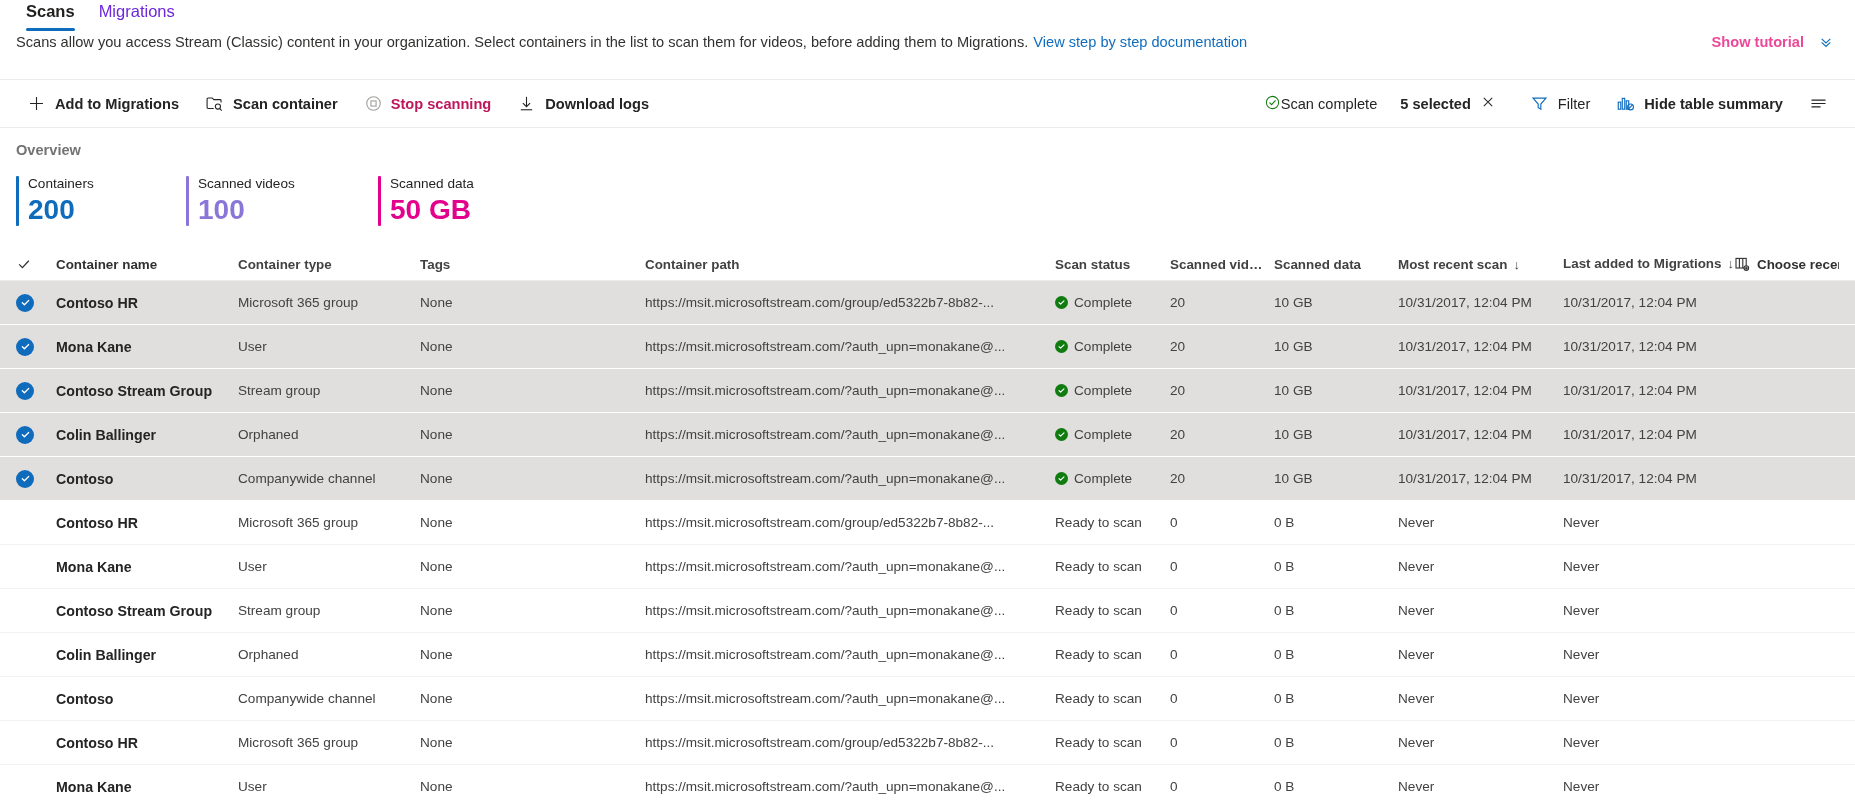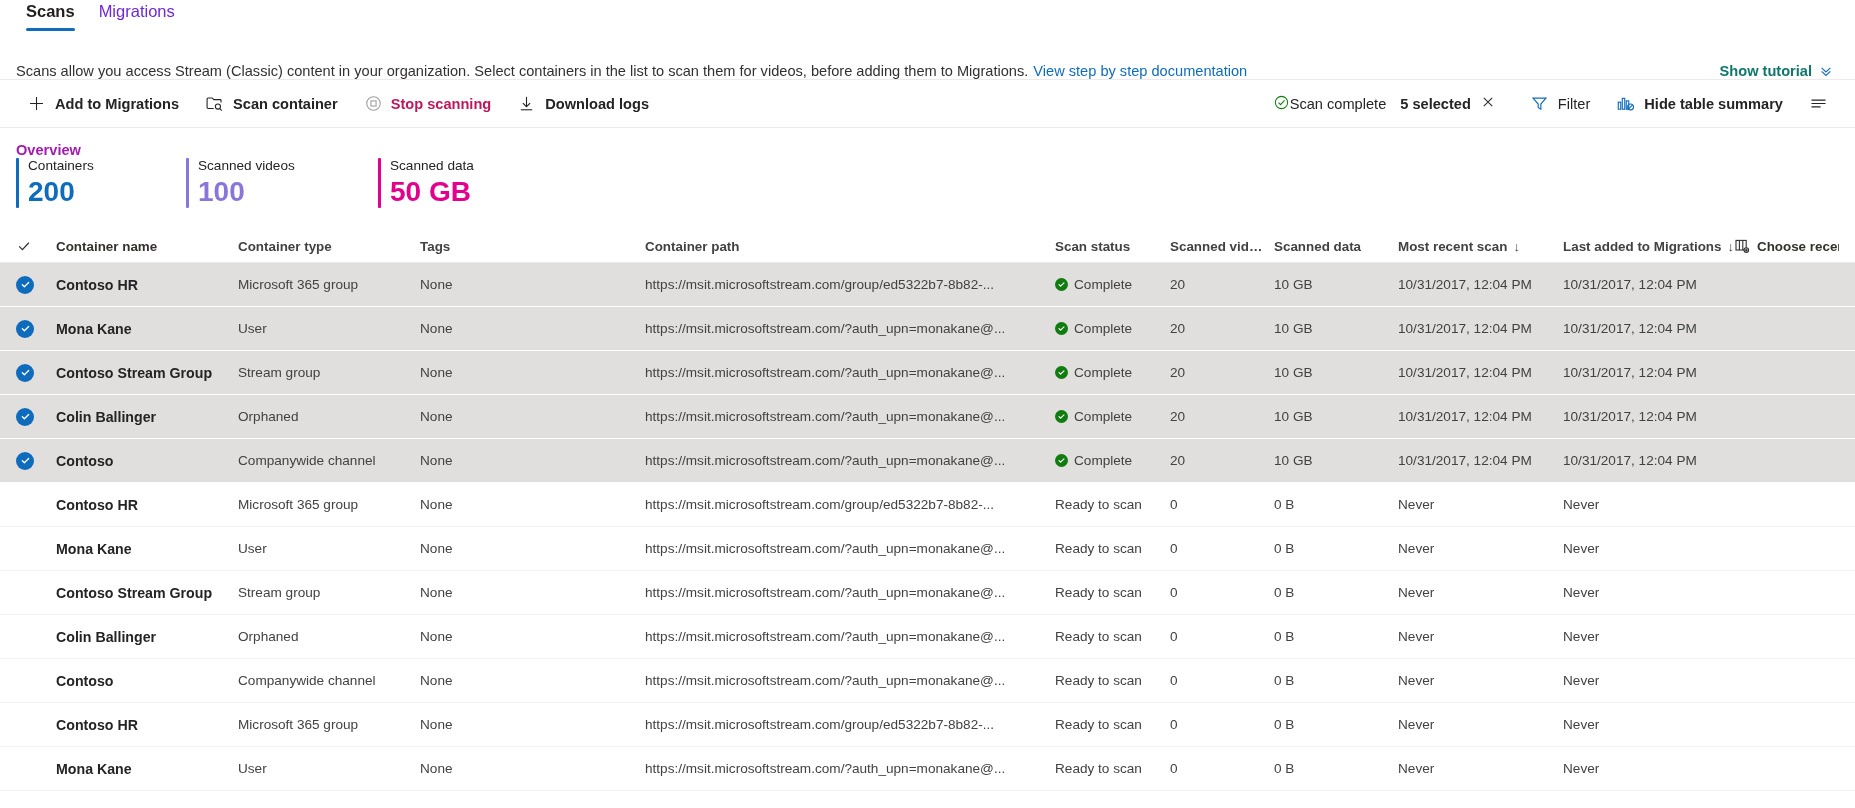--- a/index.html
+++ b/index.html
@@ -44,39 +44,39 @@
     position: absolute;
     left: 0; right: 0; bottom: 0;
     height: 1px;
     background: transparent;
   }
 
   
   .banner {
     height: 46px;
     display: flex;
-    align-items: flex-end;
+    align-items: flex-start;
     padding: 0 16px 0 16px;
     border-bottom: 1px solid #edebe9;
     font-size: 14.6px;
     color: #323130;
   }
   .banner-text { white-space: nowrap; }
   .banner-link {
     color: #0f6cbd;
     margin-left: 5px;
     cursor: pointer;
     white-space: nowrap;
   }
   .banner-spacer { flex: 1 1 auto; }
   .show-tutorial {
     display: flex;
     align-items: center;
-    gap: 7px;
-    color: #0f766e;
+    gap: 15px;
+    color: #ec4899;
     font-weight: 700;
     font-size: 14.6px;
     cursor: pointer;
     padding-right: 6px;
     white-space: nowrap;
   }
   .chev { width: 14px; height: 14px; display: block; }
 
   
   .cmdbar {
@@ -105,21 +105,21 @@
   .cmd.light { font-weight: 400; }
   .cmd-spacer { flex: 1 1 auto; }
 
   .scan-complete {
     display: flex;
     align-items: center;
     gap: 0;
     font-size: 14.6px;
     color: #242424;
     white-space: nowrap;
-    padding-right: 14px;
+    padding-right: 23px;
   }
   .selected-chip {
     display: flex;
     align-items: center;
     gap: 10px;
     font-size: 14.6px;
     font-weight: 700;
     color: #242424;
     white-space: nowrap;
     padding-right: 10px;
@@ -146,22 +146,22 @@
     width: 100%;
   }
   .search-box input::placeholder { color: #605e5c; }
   .cmd-right { display: flex; align-items: center; gap: 0; padding-left: 12px; }
 
   
   .overview-wrap { padding: 14px 16px 0 16px; }
   .overview-title {
     font-size: 14.6px;
     font-weight: 700;
-    color: #a21caf;
-    margin-bottom: 0;
+    color: #737373;
+    margin-bottom: 18px;
   }
   .stats { display: flex; align-items: flex-start; gap: 0; }
   .stat {
     display: flex;
     align-items: stretch;
     gap: 9px;
     padding-right: 15px;
   }
   .stat-bar { width: 3px; border-radius: 1px; flex: 0 0 3px; }
   .stat-label {
@@ -415,21 +415,21 @@
     <div class="th cell c-name">Container name</div>
     <div class="th cell c-type plain">Container type</div>
     <div class="th cell c-tags plain">Tags</div>
     <div class="th cell c-path plain">Container path</div>
     <div class="th cell c-status plain">Scan status</div>
     <div class="th cell c-vids plain">Scanned videos</div>
     <div class="th cell c-data plain">Scanned data</div>
     <div class="th cell c-recent plain">
       <span>Most recent scan</span><span class="sort-arrow">↓</span>
     </div>
-    <div class="th cell c-added plain" style="display:flex;align-items:center;flex:1 1 auto">
+    <div class="th cell c-added plain" style="display:flex;flex:1 1 auto">
       <span>Last added to Migrations</span>
         <span class="sort-arrow">↓</span>
       <span style="flex:1 1 auto"></span>
       <span class="choose-cols">
         <span class="ic">
           <svg class="ic" viewBox="0 0 16 16" fill="none" stroke="#323130" stroke-width="1.1">
             <rect x="2" y="2.4" width="10.2" height="9.6"></rect>
             <path d="M5.4 2.4 V12 M8.8 2.4 V12"></path>
             <circle cx="12.3" cy="12.1" r="2.3" fill="#fff"></circle>
             <path d="M12.3 10.6 V13.6 M10.8 12.1 H13.8"></path>

